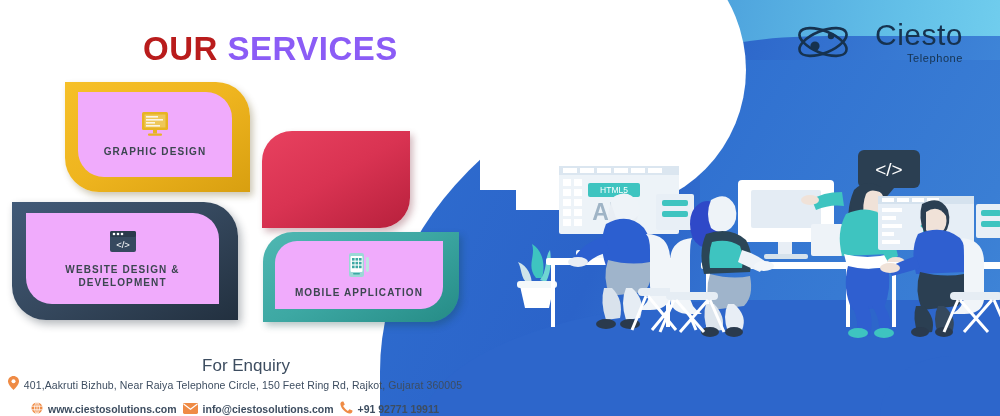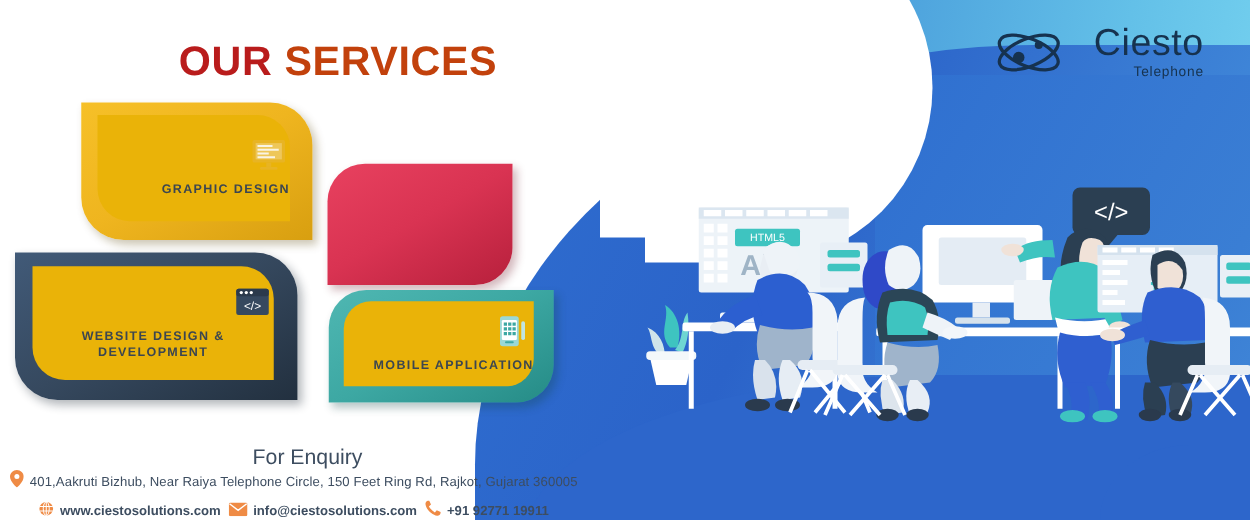--- a/index.html
+++ b/index.html
@@ -43,30 +43,30 @@
   
   .logo{position:absolute;left:795px;top:12px;width:195px;height:60px;display:flex;align-items:center;gap:24px;}
   .logo-mark{width:56px;height:48px;flex:0 0 auto;}
   .logo-text{display:flex;flex-direction:column;line-height:1;}
   .logo-name{font-size:30px;color:#16324f;letter-spacing:.5px;font-family:"Liberation Sans",sans-serif;}
   .logo-sub{font-size:11px;color:#16324f;text-align:right;margin-top:3px;letter-spacing:.6px;}
 
   
   .title{position:absolute;left:143px;top:30px;font-size:33px;font-weight:bold;letter-spacing:.5px;white-space:nowrap;}
   .t-our{color:#b91c1c;}
-  .t-services{color:#c2410c;}
+  .t-services{color:#8b5cf6;}
 
   
   .card{position:absolute;box-sizing:border-box;}
   .card-frame{
     position:absolute;inset:0;box-sizing:border-box;
   }
   .card-inner{
-    position:absolute;background:#eab308;
-    display:flex;flex-direction:column;align-items:flex-end;justify-content:center;
+    position:absolute;background:#f0abfc;
+    display:flex;flex-direction:column;align-items:center;justify-content:center;
     box-sizing:border-box;
   }
   .card-label{
     font-size:10px;font-weight:bold;color:#3c4650;letter-spacing:1.1px;
     text-align:center;line-height:1.35;text-transform:uppercase;
     font-family:"Liberation Sans",sans-serif;
   }
   .card-icon{width:34px;height:28px;margin-bottom:7px;display:flex;align-items:center;justify-content:center;}
 
   
@@ -88,21 +88,21 @@
      box-shadow:3px 4px 7px rgba(110,20,35,.30);}
   #card-social .card-inner{left:11px;top:9px;right:15px;bottom:13px;}
 
   
   #card-website{left:12px;top:202px;width:226px;height:118px;}
   #card-website .card-frame{background:linear-gradient(150deg,#415a78 0%,#36495f 48%,#22303f 100%);
      box-shadow:3px 4px 8px rgba(20,30,45,.32);}
   #card-website .card-inner{left:14px;top:11px;right:19px;bottom:16px;}
 
   
-  #card-mobile{left:263px;top:232px;width:180px;height:90px;text-decoration:underline;}
+  #card-mobile{left:263px;top:232px;width:196px;height:90px;text-decoration:underline;}
   #card-mobile .card-frame{background:linear-gradient(150deg,#4fb7b2 0%,#3da8a3 48%,#258b86 100%);
      box-shadow:3px 4px 7px rgba(15,70,68,.30);}
   #card-mobile .card-inner{left:12px;top:9px;right:16px;bottom:13px;}
 
   
   .enquiry{position:absolute;left:0;top:356px;width:460px;text-align:center;
     font-size:17px;color:#3d4d60;font-family:"Liberation Sans",sans-serif;margin-left:16px;}
   .addr-row{position:absolute;left:0;top:376px;width:470px;display:flex;align-items:center;justify-content:center;gap:5px;}
   .addr-text{font-size:10.5px;color:#3d4d60;white-space:nowrap;letter-spacing:.1px;}
   .contact-row{position:absolute;left:0;top:400px;width:470px;display:flex;justify-content:center;gap:6px;font-weight:bold;}

